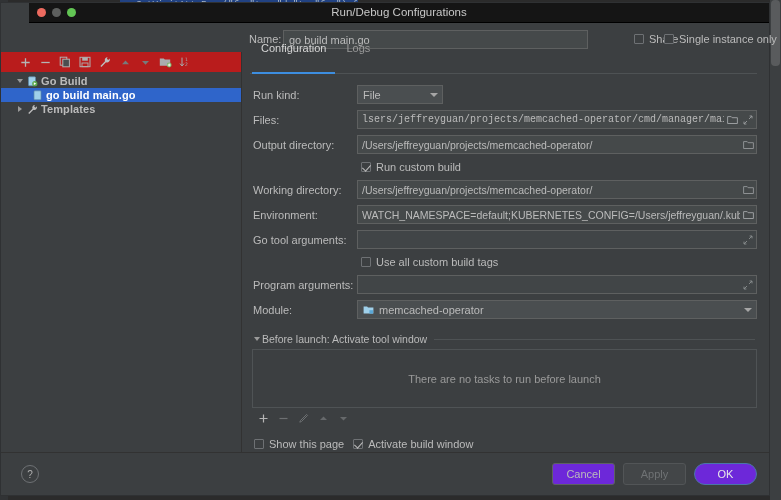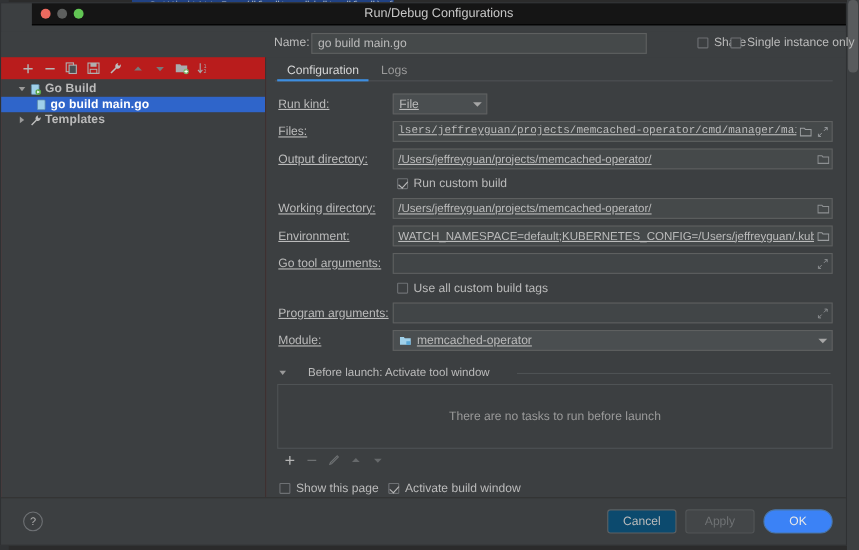--- a/index.html
+++ b/index.html
@@ -89,26 +89,26 @@
   .tri.collapsed:after{content:"";border-left:4px solid #9a9a9a;border-top:3.5px solid transparent;border-bottom:3.5px solid transparent;}
   .tri.expanded:after{content:"";border-top:4px solid #9a9a9a;border-left:3.5px solid transparent;border-right:3.5px solid transparent;}
   .ticon{width:11px;height:11px;flex:0 0 11px;display:flex;align-items:center;justify-content:center;}
   .tlabel{font-weight:bold;font-size:11px;letter-spacing:0.1px;}
   .indent{padding-left:31px;}
 
   
   #rightpane{flex:1 1 auto;display:flex;flex-direction:column;min-width:0;background:#3c3f41;position:relative;}
   #tabs{height:22px;flex:0 0 22px;display:flex;align-items:flex-end;padding-left:10px;gap:2px;position:relative;}
   #tabs:after{content:"";position:absolute;left:8px;right:12px;bottom:0;height:1px;background:#4e5254;}
-  .tab{font-size:11px;color:#9a9a9a;padding:0 9px 4px 9px;position:relative;cursor:default;}
+  .tab{font-size:11px;color:#9a9a9a;padding:0 9px 20px 9px;position:relative;cursor:default;}
   .tab.active{color:#d6d6d6;}
   .tab.active:after{content:"";position:absolute;left:0;right:0;bottom:0;height:2px;background:#3d8ee0;z-index:2;}
 
   #form{flex:1 1 auto;padding:8px 12px 0 10px;min-height:0;position:relative;}
-  .frow{display:flex;align-items:center;height:25px;text-decoration:underline;}
+  .frow{display:flex;align-items:center;height:25px;}
   .flabel{width:104px;flex:0 0 104px;font-size:11px;color:#bbbbbb;padding-left:1px;}
   .fctrl{flex:1 1 auto;position:relative;display:flex;align-items:center;min-width:0;}
 
   .tfield{
     flex:1 1 auto;height:19px;background:#45494a;border:1px solid #5e6060;
     box-sizing:border-box;display:flex;align-items:center;min-width:0;
   }
   .tfield.empty{background:#414547;}
   .tfield .txt{
     flex:1 1 auto;font-size:10.5px;color:#bbbbbb;white-space:nowrap;overflow:hidden;
@@ -125,21 +125,21 @@
   .dd .ddarr{width:16px;flex:0 0 16px;display:flex;align-items:center;justify-content:center;}
   .caret{border-left:4px solid transparent;border-right:4px solid transparent;border-top:4px solid #a6a6a6;}
   .dd.wide{width:100%;}
   .dd.wide .ddtxt{display:flex;align-items:center;gap:5px;padding-left:5px;}
 
   .subrow{display:flex;align-items:center;height:20px;padding-left:104px;}
   .subrow .cbwrap2{display:flex;align-items:center;gap:5px;padding-left:5px;}
 
   
   #beforelaunch{margin-top:10px;position:relative;}
-  #blhead{display:flex;align-items:center;gap:20px;height:14px;}
+  #blhead{display:flex;align-items:center;gap:2px;height:14px;}
   #blhead .tri2{border-top:4px solid #9a9a9a;border-left:3.5px solid transparent;border-right:3.5px solid transparent;margin-left:2px;}
   #blhead .bltxt{font-size:10.5px;color:#bbbbbb;white-space:nowrap;}
   #blhead .rule{flex:1 1 auto;height:1px;background:#4e5254;margin-left:5px;margin-right:2px;}
   #blbox{
     margin-top:3px;height:57px;border:1px solid #4f5355;background:#3c3f41;
     display:flex;align-items:center;justify-content:center;
   }
   #blbox .empty{font-size:11px;color:#9a9a9a;}
   #bltools{display:flex;align-items:center;height:20px;gap:2px;padding-left:2px;}
   #bltools .btb{width:18px;height:16px;display:flex;align-items:center;justify-content:center;}
@@ -152,27 +152,27 @@
     height:42px;flex:0 0 42px;background:#3c3f41;border-top:1px solid #323232;
     display:flex;align-items:center;padding:0 12px;position:relative;
   }
   #helpbtn{
     width:16px;height:16px;border-radius:50%;border:1px solid #6e7174;
     display:flex;align-items:center;justify-content:center;
     font-size:10px;color:#b0b0b0;margin-left:8px;
   }
   #footer .spacer{flex:1 1 auto;}
   .btn{
-    height:22px;min-width:63px;padding:0 12px;border:1px solid #5e6163;background:#0c4a6e;
+    height:22px;min-width:63px;padding:0 12px;border:1px solid #5e6163;background:#6d28d9;
     color:#bbbbbb;font-size:11px;border-radius:3px;margin-left:8px;
     display:flex;align-items:center;justify-content:center;box-sizing:border-box;
     font-family:"Liberation Sans",sans-serif;
   }
   .btn.disabled{color:#6f7274;background:#434648;border-color:#525557;}
-  .btn.primary{background:#3b82f6;border-color:#4a76a8;color:#e8e8e8;border-radius:11px;}
+  .btn.primary{background:#6d28d9;border-color:#4a76a8;color:#e8e8e8;border-radius:11px;}
 </style>
 </head>
 <body>
 
 <div id="backdrop">
   <div id="gutter"></div>
   <div class="codeline sel" style="left:120px;top:0px;">newSetVisitAttrFunc("foo"tag "do"tag"foo") {</div>
   <div id="rightcol">
     <div class="sb"></div>
   </div>

